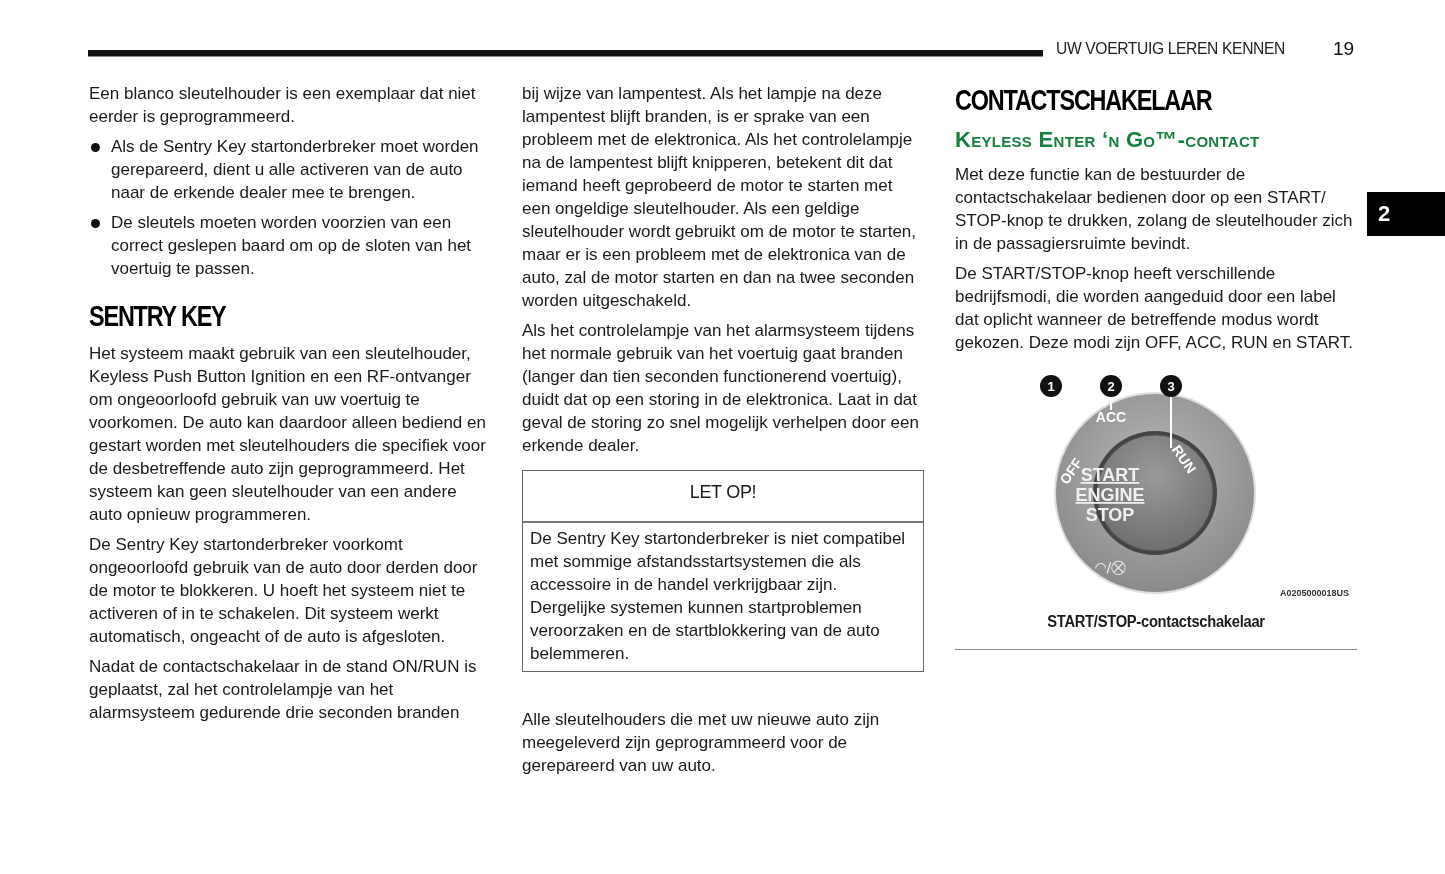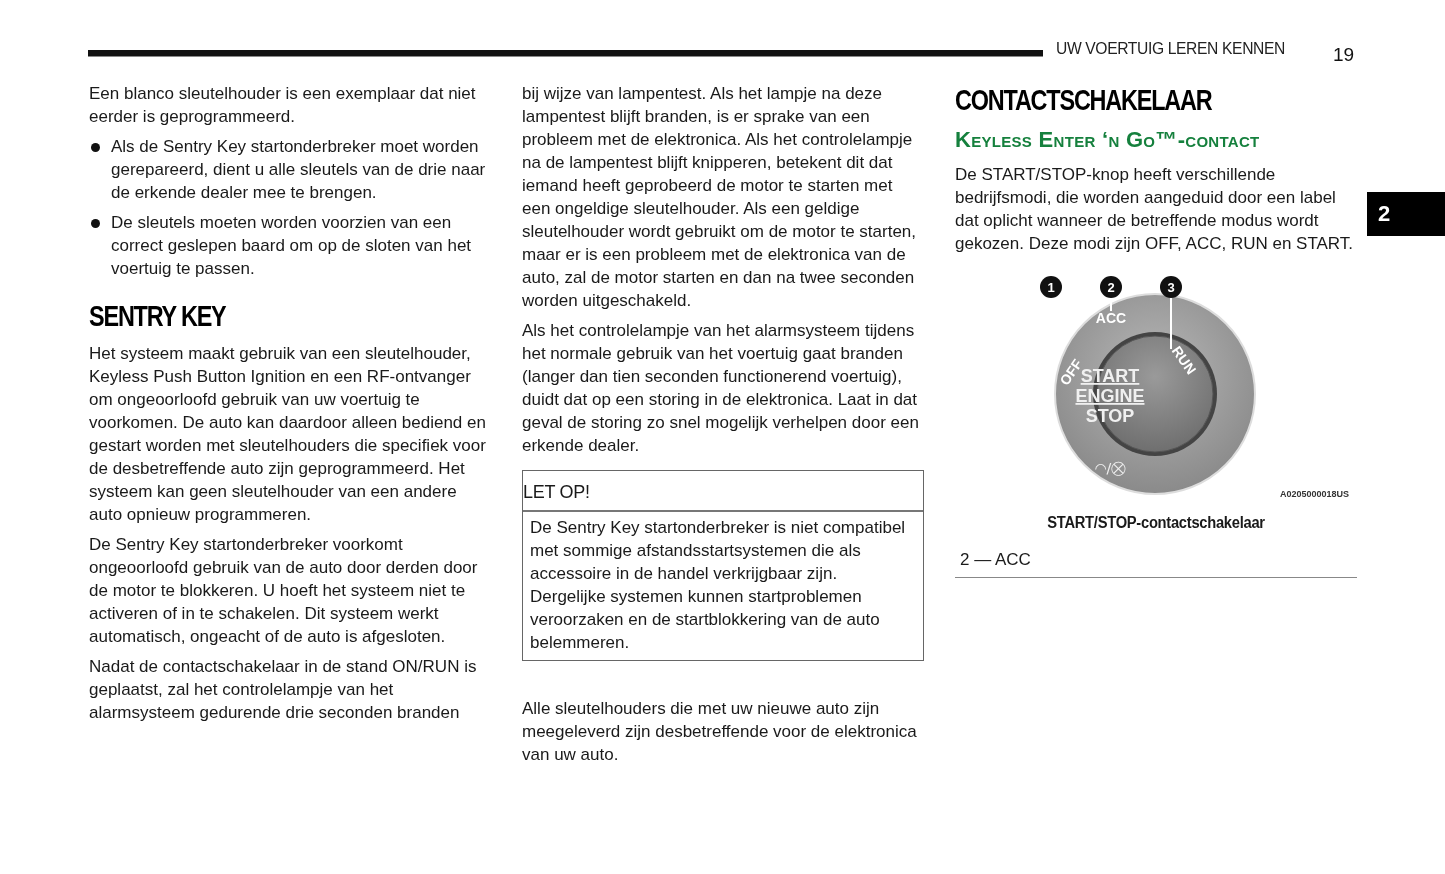--- a/index.html
+++ b/index.html
@@ -9,21 +9,21 @@
     }
     .header-rule {
       position: absolute; left: 88px; top: 50px; width: 955px; height: 6px;
       background: #111; border-bottom: 1px solid #888;
     }
     .header-section {
       position: absolute; left: 1056px; top: 39px; font-size: 17px;
       letter-spacing: -0.4px; color: #222; transform: scaleX(0.92); transform-origin: left;
     }
     .page-number {
-      position: absolute; left: 1333px; top: 44px; font-size: 19px; color: #111;
+      position: absolute; left: 1333px; top: 38px; font-size: 19px; color: #111;
     }
     .chapter-tab {
       position: absolute; left: 1367px; top: 192px; width: 78px; height: 44px;
       background: #000; color: #fff; font-weight: bold; font-size: 22px;
       display: flex; align-items: center; padding-left: 11px; box-sizing: border-box;
     }
     .col { position: absolute; top: 82px; font-size: 17px; line-height: 23px; }
     .col1 { left: 89px; width: 405px; }
     .col2 { left: 522px; width: 402px; }
     .col3 { left: 955px; width: 402px; }
@@ -42,21 +42,21 @@
     }
     .col3 .h1 { margin-top: 0; }
     .h2 {
       font-weight: bold; font-size: 22px; margin: 10px 0 12px 0; color: #15803d;
       font-variant: small-caps; letter-spacing: 0.3px; white-space: nowrap;
     }
     .caution {
       border: 1px solid #666; margin: 13px 0 36px 0;
     }
     .caution-title {
-      text-align: left; font-size: 18px; padding: 10px 0 6px 0;
+      text-align: center; font-size: 18px; padding: 10px 0 17px 0;
       border-bottom: 2px solid #777; letter-spacing: -0.3px;
     }
     .caution-body { padding: 4px 8px 6px 7px; }
     .figure { position: relative; width: 402px; height: 240px; margin-top: 14px; }
     .fig-svg { position: absolute; left: 80px; top: 0; }
     .fig-code {
       position: absolute; right: 8px; top: 214px; font-size: 9px; font-weight: bold; color: #333; text-align: center;
     }
     .caption {
       text-align: center; font-weight: bold; font-size: 16px; margin-top: 2px;
@@ -69,42 +69,43 @@
 <body>
 
 <div class="header-rule"></div>
 <div class="header-section">UW VOERTUIG LEREN KENNEN</div>
 <div class="page-number">19</div>
 <div class="chapter-tab">2</div>
 
 <div class="col col1">
   <p>Een blanco sleutelhouder is een exemplaar dat niet eerder is geprogrammeerd.</p>
   <ul class="bullets">
-    <li>Als de Sentry Key startonderbreker moet worden gerepareerd, dient u alle sleutels van de drie naar de erkende dealer mee te brengen.</li>
+    <li>Als de Sentry Key startonderbreker moet worden gerepareerd, dient u alle activeren van de auto naar de erkende dealer mee te brengen.</li>
     <li>De sleutels moeten worden voorzien van een correct geslepen baard om op de sloten van het voertuig te passen.</li>
   </ul>
   <div class="h1">SENTRY KEY</div>
   <p>Het systeem maakt gebruik van een sleutelhouder, Keyless Push Button Ignition en een RF-ontvanger om ongeoorloofd gebruik van uw voertuig te voorkomen. De auto kan daardoor alleen bediend en gestart worden met sleutelhouders die specifiek voor de desbetreffende auto zijn geprogrammeerd. Het systeem kan geen sleutelhouder van een andere auto opnieuw programmeren.</p>
   <p>De Sentry Key startonderbreker voorkomt ongeoorloofd gebruik van de auto door derden door de motor te blokkeren. U hoeft het systeem niet te activeren of in te schakelen. Dit systeem werkt automatisch, ongeacht of de auto is afgesloten.</p>
   <p>Nadat de contactschakelaar in de stand ON/RUN is geplaatst, zal het controlelampje van het alarmsysteem gedurende drie seconden branden</p>
 </div>
 
 <div class="col col2">
   <p>bij wijze van lampentest. Als het lampje na deze lampentest blijft branden, is er sprake van een probleem met de elektronica. Als het controlelampje na de lampentest blijft knipperen, betekent dit dat iemand heeft geprobeerd de motor te starten met een ongeldige sleutelhouder. Als een geldige sleutelhouder wordt gebruikt om de motor te starten, maar er is een probleem met de elektronica van de auto, zal de motor starten en dan na twee seconden worden uitgeschakeld.</p>
   <p>Als het controlelampje van het alarmsysteem tijdens het normale gebruik van het voertuig gaat branden (langer dan tien seconden functionerend voertuig), duidt dat op een storing in de elektronica. Laat in dat geval de storing zo snel mogelijk verhelpen door een erkende dealer.</p>
   <div class="caution">
     <div class="caution-title">LET OP!</div>
     <div class="caution-body">De Sentry Key startonderbreker is niet compatibel met sommige afstandsstartsystemen die als accessoire in de handel verkrijgbaar zijn. Dergelijke systemen kunnen startproblemen veroorzaken en de startblokkering van de auto belemmeren.</div>
   </div>
-  <p>Alle sleutelhouders die met uw nieuwe auto zijn meegeleverd zijn desbetreffende voor de elektronica van uw auto.</p>
+  <p>Alle sleutelhouders die met uw nieuwe auto zijn meegeleverd zijn geprogrammeerd voor de gerepareerd van uw auto.</p>
 </div>
 
 <div class="col col3">
   <div class="h1">CONTACTSCHAKELAAR</div>
   <div class="h2">Keyless Enter ‘n Go™-contact</div>
+  <p>Met deze functie kan de bestuurder de contactschakelaar bedienen door op een START/ STOP-knop te drukken, zolang de sleutelhouder zich in de passagiersruimte bevindt.</p>
   <p>De START/STOP-knop heeft verschillende bedrijfsmodi, die worden aangeduid door een label dat oplicht wanneer de betreffende modus wordt gekozen. Deze modi zijn OFF, ACC, RUN en START.</p>
 
   <div class="figure">
     <svg class="fig-svg" width="240" height="240" viewBox="0 0 240 240">
       <defs>
         <radialGradient id="ringG" cx="50%" cy="40%" r="60%">
           <stop offset="0%" stop-color="#b8b8b8"></stop>
           <stop offset="100%" stop-color="#8a8a8a"></stop>
         </radialGradient>
         <radialGradient id="btnG" cx="50%" cy="35%" r="65%">
@@ -139,15 +140,14 @@
 
       <text x="75" y="113" text-anchor="middle" fill="#f0f0f0" font-size="18" font-weight="bold" font-family="Liberation Sans, sans-serif" text-decoration="underline">START</text>
       <text x="75" y="133" text-anchor="middle" fill="#f0f0f0" font-size="18" font-weight="bold" font-family="Liberation Sans, sans-serif" text-decoration="underline">ENGINE</text>
       <text x="75" y="153" text-anchor="middle" fill="#f0f0f0" font-size="18" font-weight="bold" font-family="Liberation Sans, sans-serif">STOP</text>
       <text x="75" y="204" text-anchor="middle" fill="#f0f0f0" font-size="14" font-family="DejaVu Sans, sans-serif">◠/⛒</text>
     </svg>
     <div class="fig-code">A0205000018US</div>
   </div>
   <div class="caption">START/STOP-contactschakelaar</div>
   <div class="legend-list">
-    <div>2 — ACC</div>
   </div>
 </div>
 
 </body></html>

